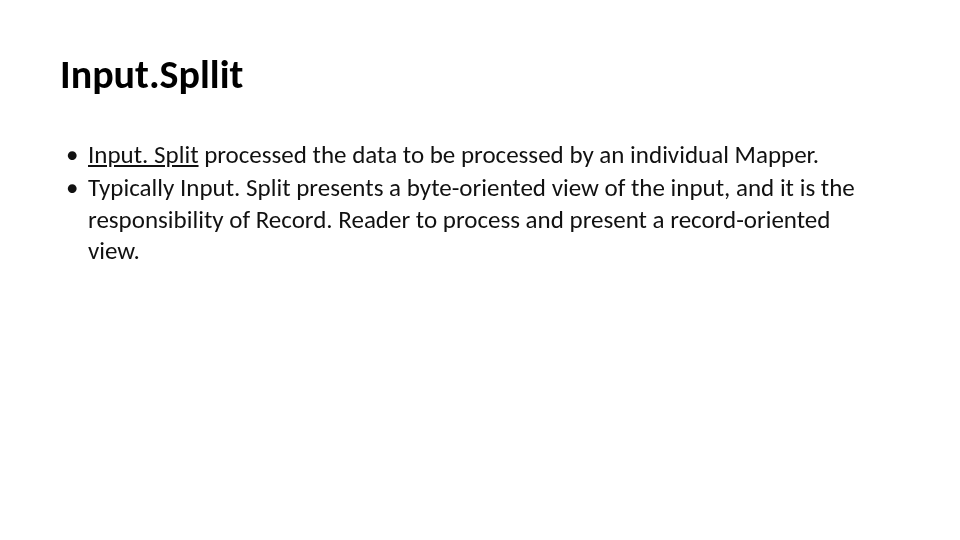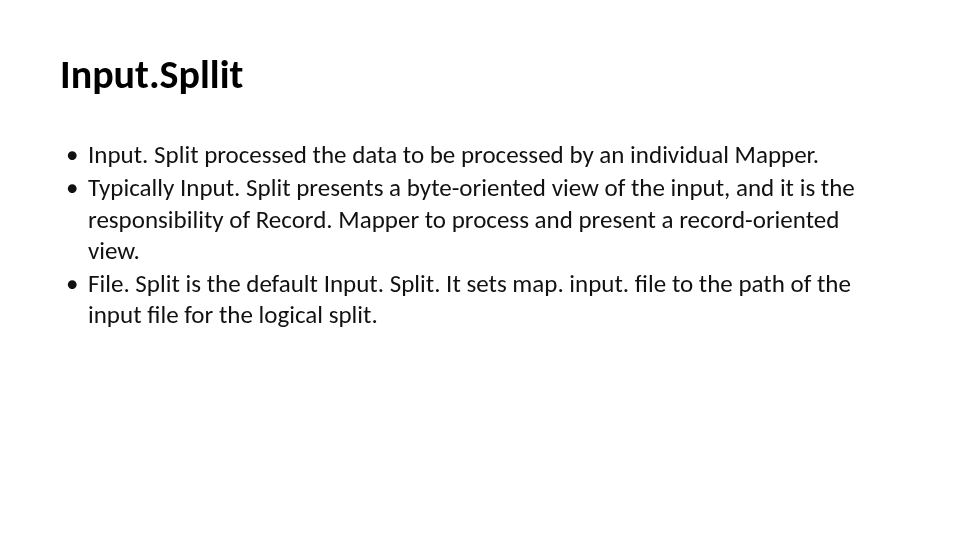--- a/index.html
+++ b/index.html
@@ -40,32 +40,30 @@
   }
   ul.body > li::before {
     content: "•";
     position: absolute;
     left: 6px;
     top: 0;
     font-size: 25px;
     color: #111111;
   }
   .u {
+    text-decoration: underline;
   }
 </style>
 </head>
 <body>
 
 <div class="slide">
   <h1 class="title">Input.Spllit</h1>
 
   <ul class="body">
     <li>
       <span class="u">Input. Split</span><span> processed the data to be processed by an individual Mapper.</span>
     </li>
     <li>
-      <span>Typically Input. Split presents a byte-oriented view of the input, and it is the responsibility of Record. Mapper to process and present a record-oriented view.</span>
-    </li>
-    <li>
-      <span class="u">File. Split</span><span> is the default Input. Split. It sets map. input. file to the path of the input file for the logical split.</span>
+      <span>Typically Input. Split presents a byte-oriented view of the input, and it is the responsibility of Record. Reader to process and present a record-oriented view.</span>
     </li>
   </ul>
 </div>
 
 </body></html>

